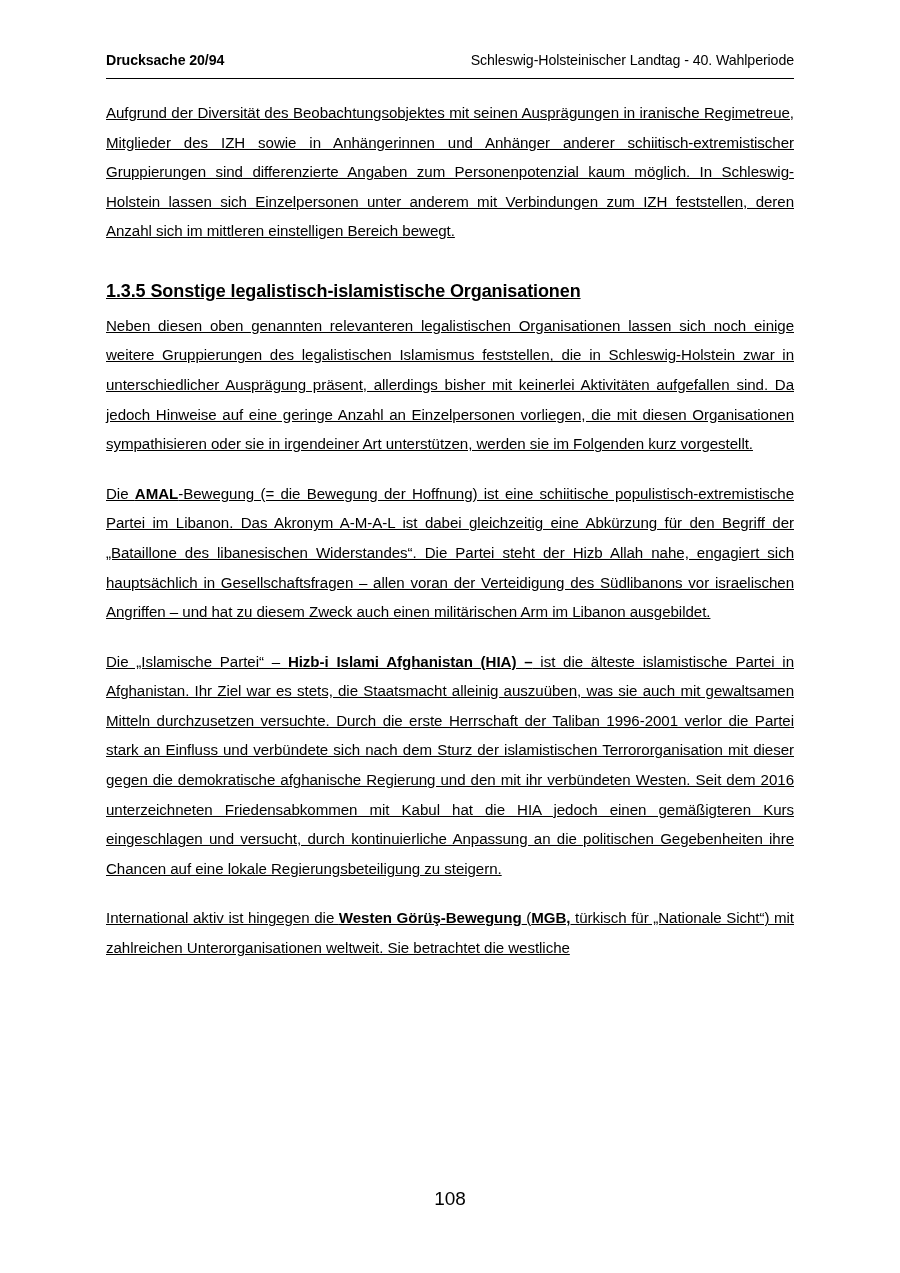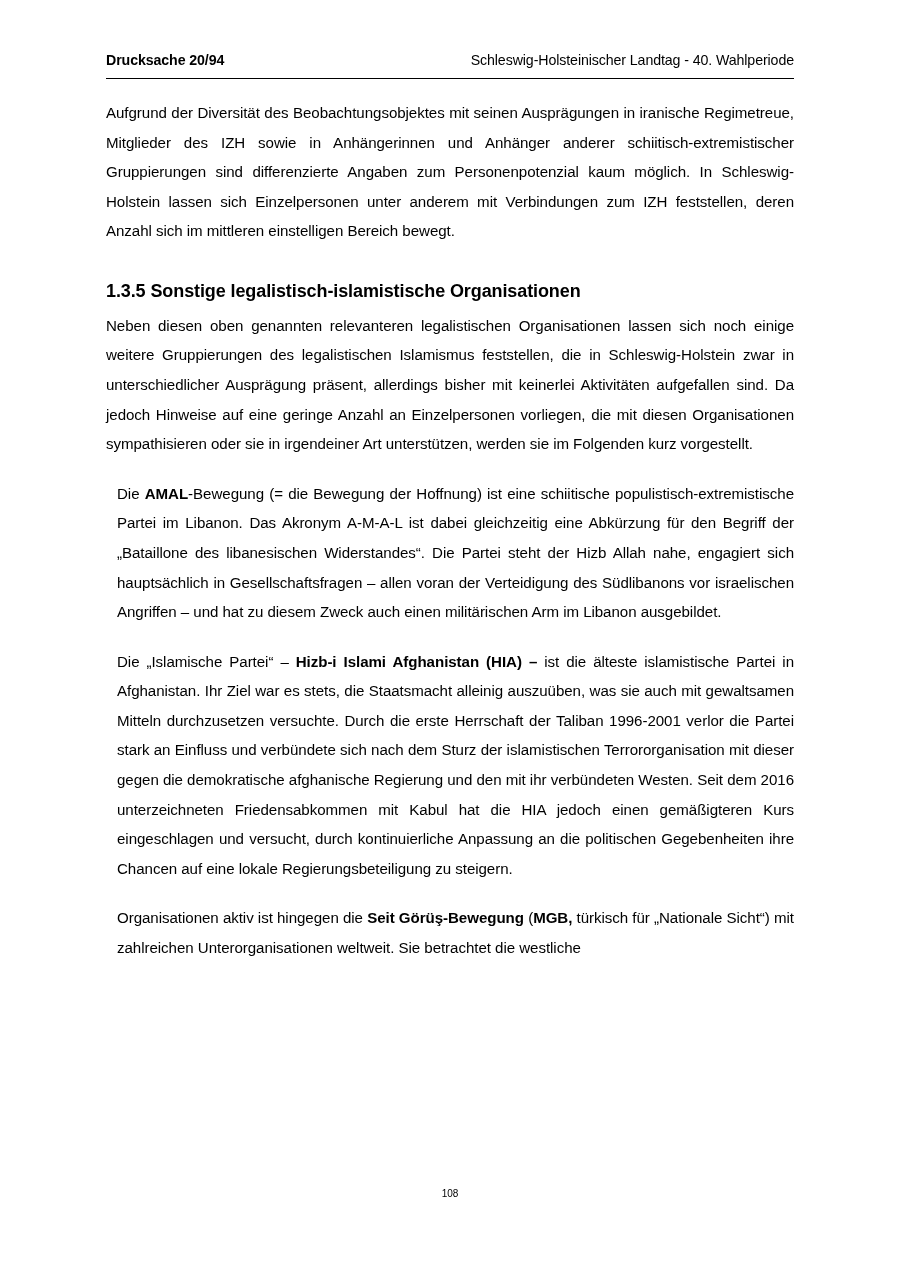--- a/index.html
+++ b/index.html
@@ -47,48 +47,48 @@
     left: 106px;
     width: 688px;
     height: 1px;
     background: #000000;
   }
   .content {
     position: absolute;
     top: 98px;
     left: 106px;
     width: 688px;
+    text-decoration: underline;
   }
   p.body-text {
     margin: 0 0 0 0;
     font-size: 15.1px;
     line-height: 1.96;
     text-align: justify;
     text-justify: inter-word;
     hyphens: manual;
     letter-spacing: -0.05px;
   }
   p.body-text + p.body-text {
     margin-top: 20px;
-    margin-left: 11px;
   }
   h2.section-heading {
     font-size: 18px;
     font-weight: bold;
     margin: 32px 0 6px 0;
     line-height: 1.5;
     letter-spacing: -0.1px;
   }
   .page-number {
     position: absolute;
     top: 1188px;
     left: 0;
     width: 900px;
     text-align: center;
-    font-size: 10px;
+    font-size: 19px;
   }
   b { font-weight: bold; }
 </style>
 </head>
 <body>
 
 <div class="page">
 
   <div class="header">
     <span class="header-left">Drucksache 20/94</span>
@@ -101,19 +101,19 @@
     <p class="body-text">Aufgrund der Diversität des Beobachtungsobjektes mit seinen Ausprägungen in iranische Regimetreue, Mitglieder des IZH sowie in Anhängerinnen und Anhänger anderer schiitisch-extremistischer Gruppierungen sind differenzierte Angaben zum Personenpotenzial kaum möglich. In Schleswig-Holstein lassen sich Einzelpersonen unter anderem mit Verbindungen zum IZH feststellen, deren Anzahl sich im mittleren einstelligen Bereich bewegt.</p>
 
     <h2 class="section-heading">1.3.5 Sonstige legalistisch-islamistische Organisationen</h2>
 
     <p class="body-text">Neben diesen oben genannten relevanteren legalistischen Organisationen lassen sich noch einige weitere Gruppierungen des legalistischen Islamismus feststellen, die in Schleswig-Holstein zwar in unterschiedlicher Ausprägung präsent, allerdings bisher mit keinerlei Aktivitäten aufgefallen sind. Da jedoch Hinweise auf eine geringe Anzahl an Einzelpersonen vorliegen, die mit diesen Organisationen sympathisieren oder sie in irgendeiner Art unterstützen, werden sie im Folgenden kurz vorgestellt.</p>
 
     <p class="body-text"><span>Die </span><b>AMAL</b><span>-Bewegung (= die Bewegung der Hoffnung) ist eine schiitische populistisch-extremistische Partei im Libanon. Das Akronym A-M-A-L ist dabei gleichzeitig eine Abkürzung für den Begriff der „Bataillone des libanesischen Widerstandes“. Die Partei steht der Hizb Allah nahe, engagiert sich hauptsächlich in Gesellschaftsfragen – allen voran der Verteidigung des Südlibanons vor israelischen Angriffen – und hat zu diesem Zweck auch einen militärischen Arm im Libanon ausgebildet.</span></p>
 
     <p class="body-text"><span>Die „Islamische Partei“ – </span><b>Hizb-i Islami Afghanistan (HIA) –</b><span> ist die älteste islamistische Partei in Afghanistan. Ihr Ziel war es stets, die Staatsmacht alleinig auszuüben, was sie auch mit gewaltsamen Mitteln durchzusetzen versuchte. Durch die erste Herrschaft der Taliban 1996-2001 verlor die Partei stark an Einfluss und verbündete sich nach dem Sturz der islamistischen Terrororganisation mit dieser gegen die demokratische afghanische Regierung und den mit ihr verbündeten Westen. Seit dem 2016 unterzeichneten Friedensabkommen mit Kabul hat die HIA jedoch einen gemäßigteren Kurs eingeschlagen und versucht, durch kontinuierliche Anpassung an die politischen Gegebenheiten ihre Chancen auf eine lokale Regierungsbeteiligung zu steigern.</span></p>
 
-    <p class="body-text"><span>Organisationen aktiv ist hingegen die </span><b>Seit Görüş-Bewegung</b><span> (</span><b>MGB,</b><span> türkisch für „Nationale Sicht“) mit zahlreichen Unterorganisationen weltweit. Sie betrachtet die westliche</span></p>
+    <p class="body-text"><span>International aktiv ist hingegen die </span><b>Westen Görüş-Bewegung</b><span> (</span><b>MGB,</b><span> türkisch für „Nationale Sicht“) mit zahlreichen Unterorganisationen weltweit. Sie betrachtet die westliche</span></p>
 
   </div>
 
   <div class="page-number">108</div>
 
 </div>
 
 </body></html>

